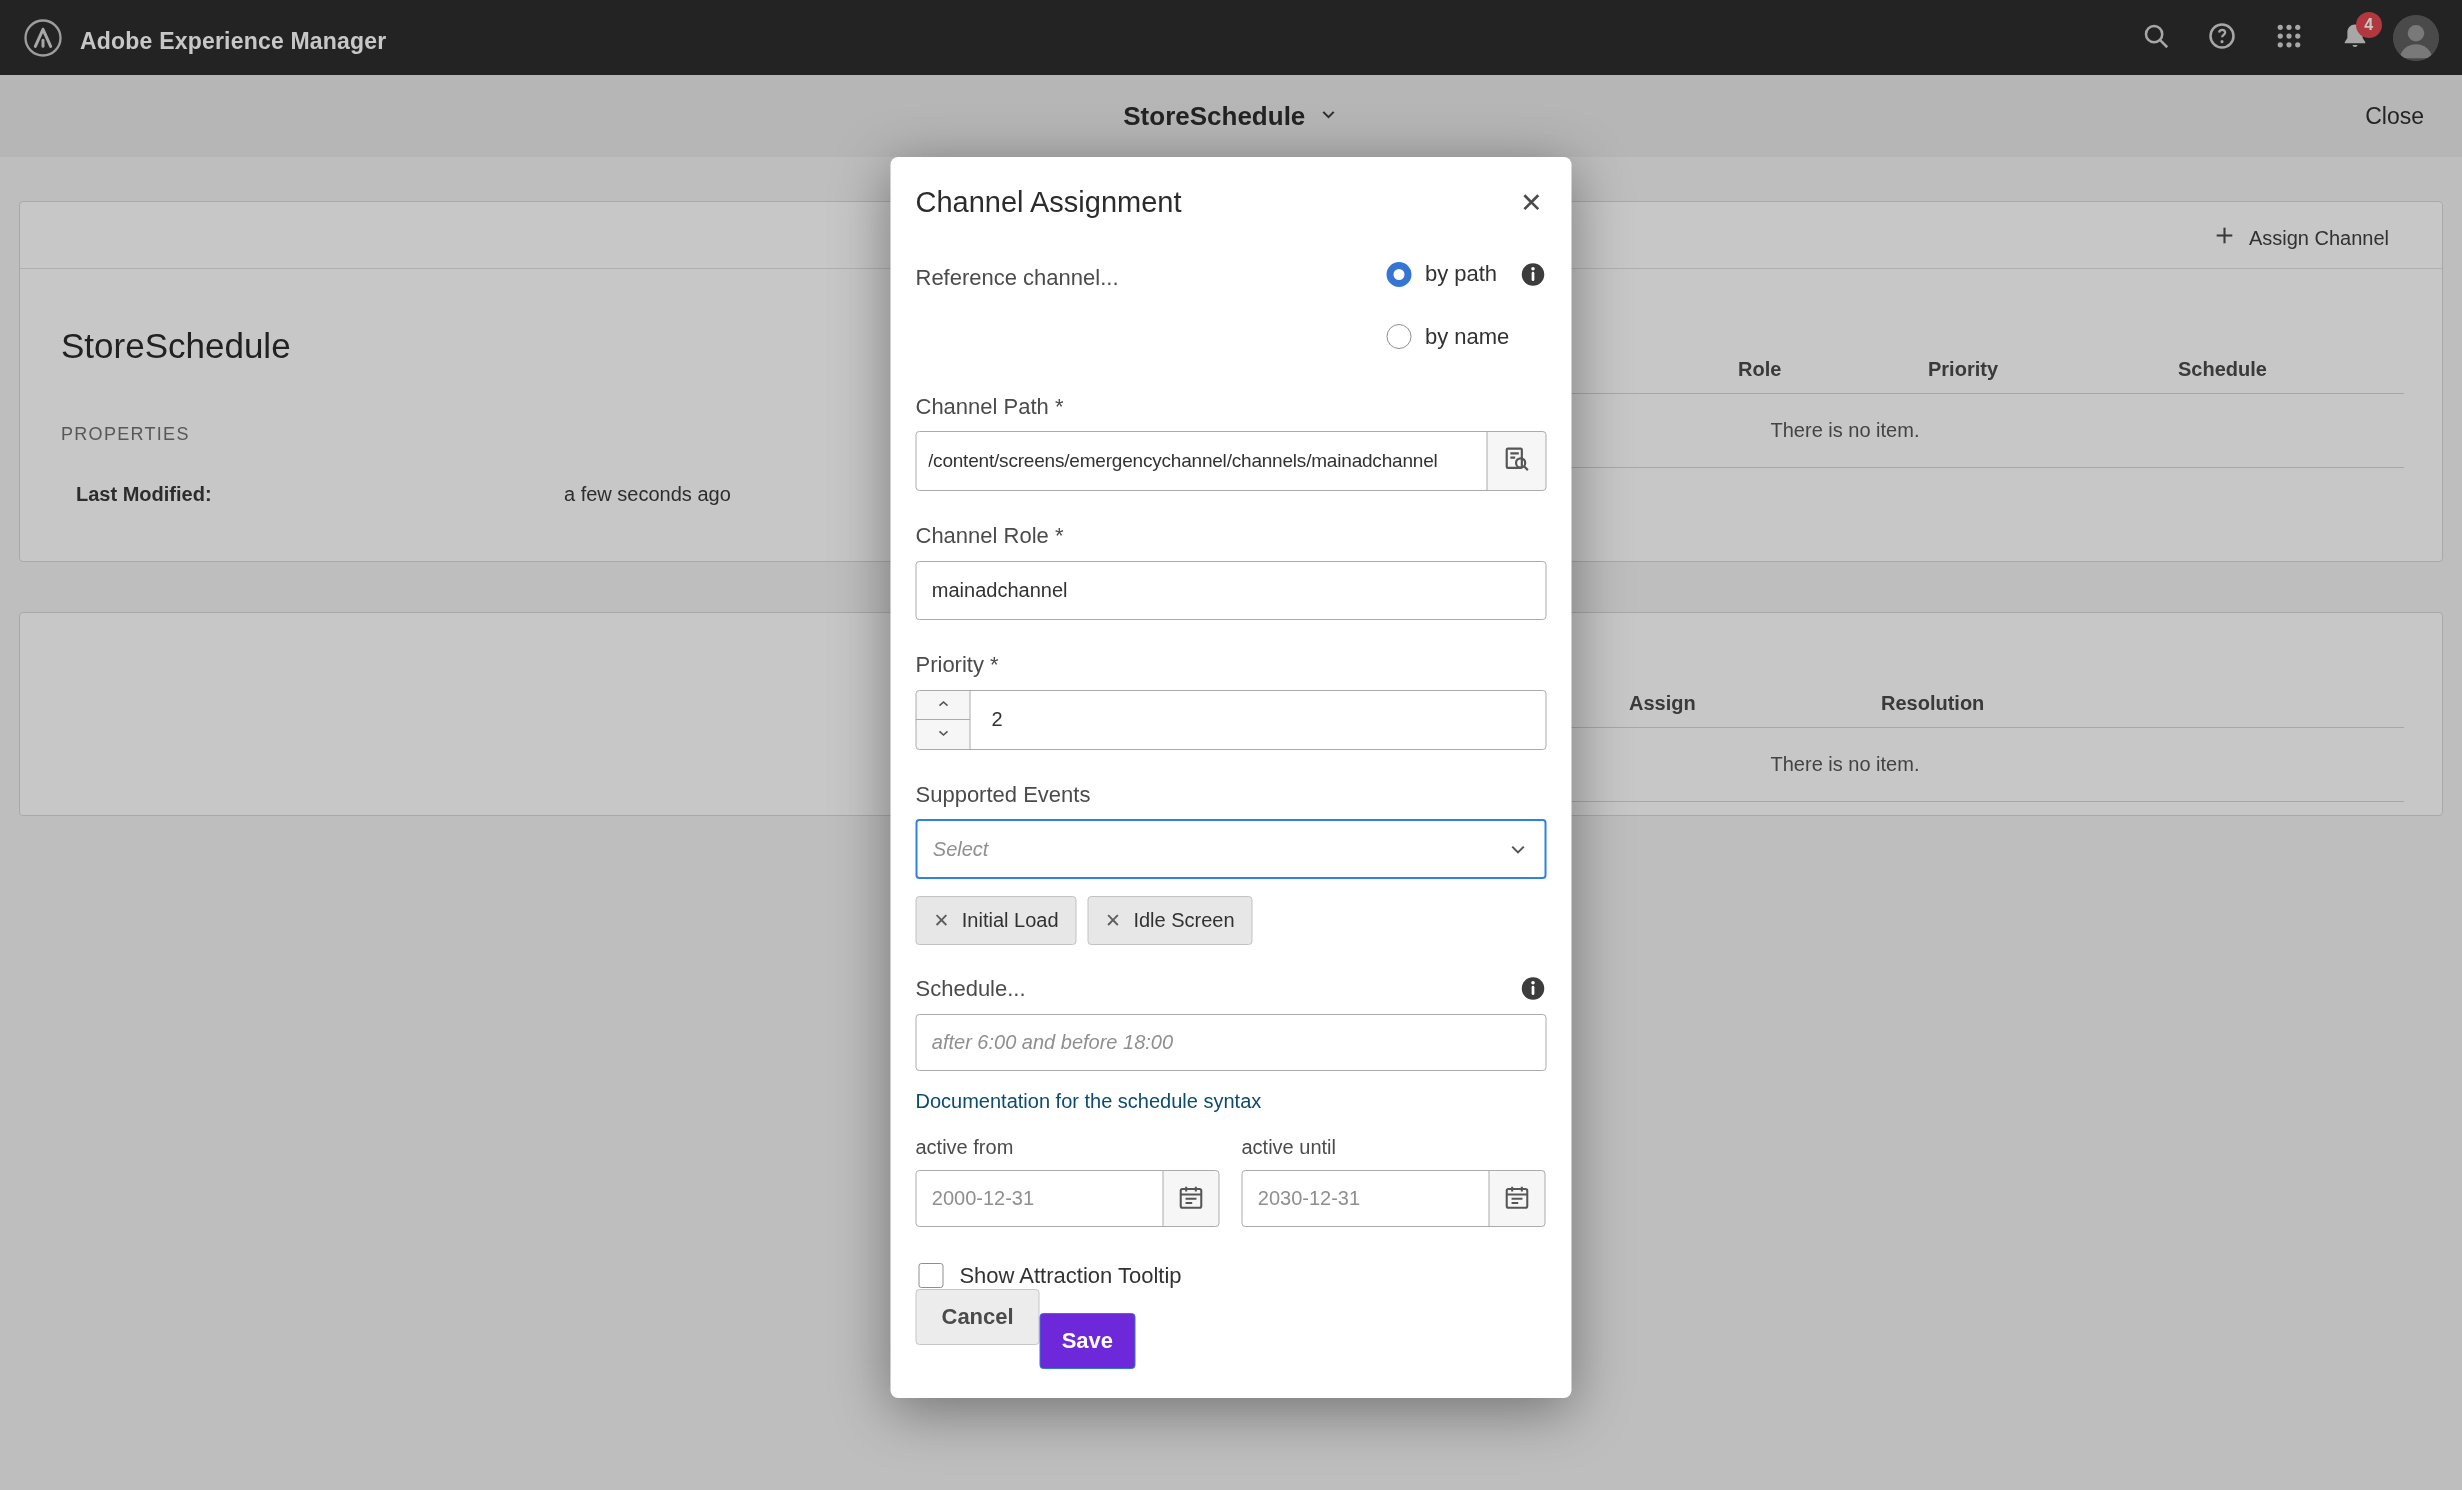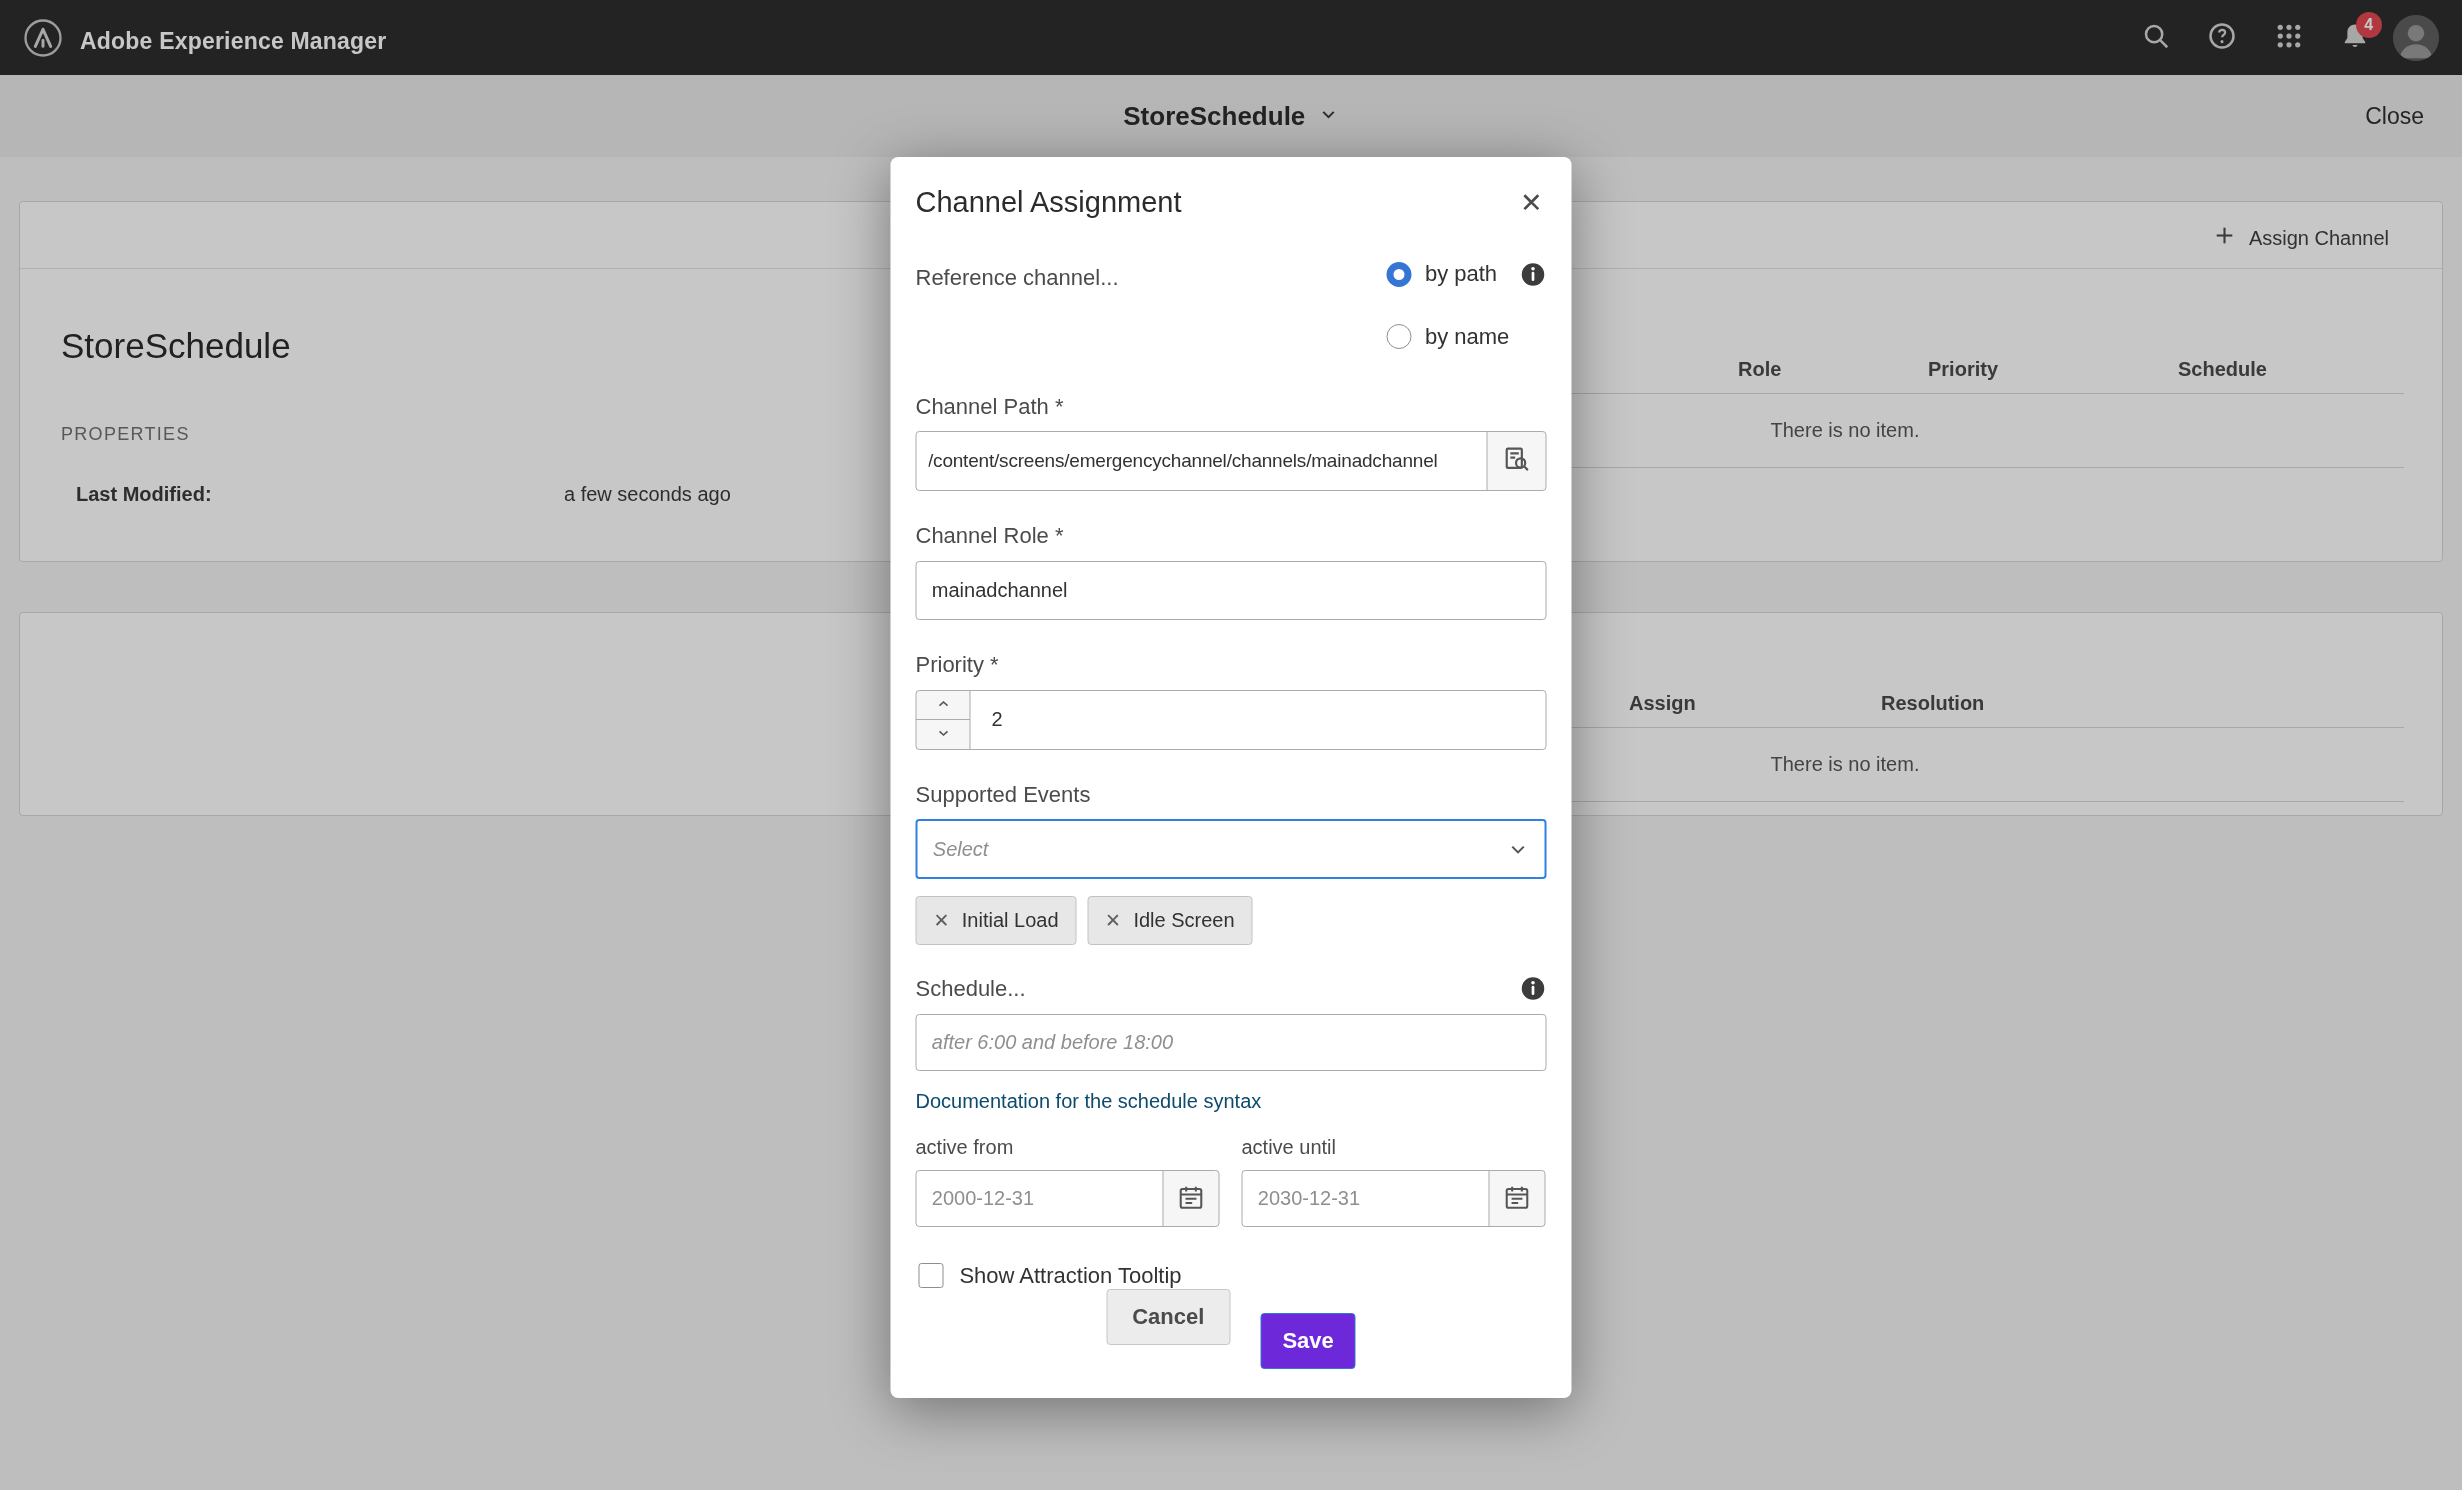--- a/index.html
+++ b/index.html
@@ -118,21 +118,21 @@
   .date-row { display:flex; gap:22px; margin-top:23px; }
   .date-col { width:304px; }
   .col-label { font-size:20px; color:#4b4b4b; margin-bottom:11.5px; }
   .date-col .input { height:57px; }
   .date-col .addon-btn { width:57px; height:57px; }
 
   .checkbox-row { display:flex; align-items:flex-start; gap:16px; margin-top:36px; margin-left:2.9px;
                   font-size:22px; color:#323232; cursor:pointer; }
   .checkbox { width:25px; height:25px; border:1.9px solid #8e8e8e; border-radius:2.9px; background:#fff; flex:none; }
 
-  .modal-footer { margin-top:auto; display:flex; justify-content:center; gap:30px; padding-bottom:29px; }
+  .modal-footer { margin-top:auto; display:flex; justify-content:flex-start; gap:0; padding-bottom:29px; }
   .btn { height:56px; border-radius:3.8px; font-size:22px; font-weight:bold; padding:0 25px; cursor:pointer; font-family:inherit; }
   .btn-secondary { background:#ececec; border:1.9px solid #c6c6c6; color:#4b4b4b; }
   .btn-primary { background:#6d28d9; border:1.9px solid #3576d5; color:#ffffff; padding:11px 21px;margin-top:24px; }
 </style>
 </head>
 <body>
 
 <div class="screen">
 
   <header class="topbar">

